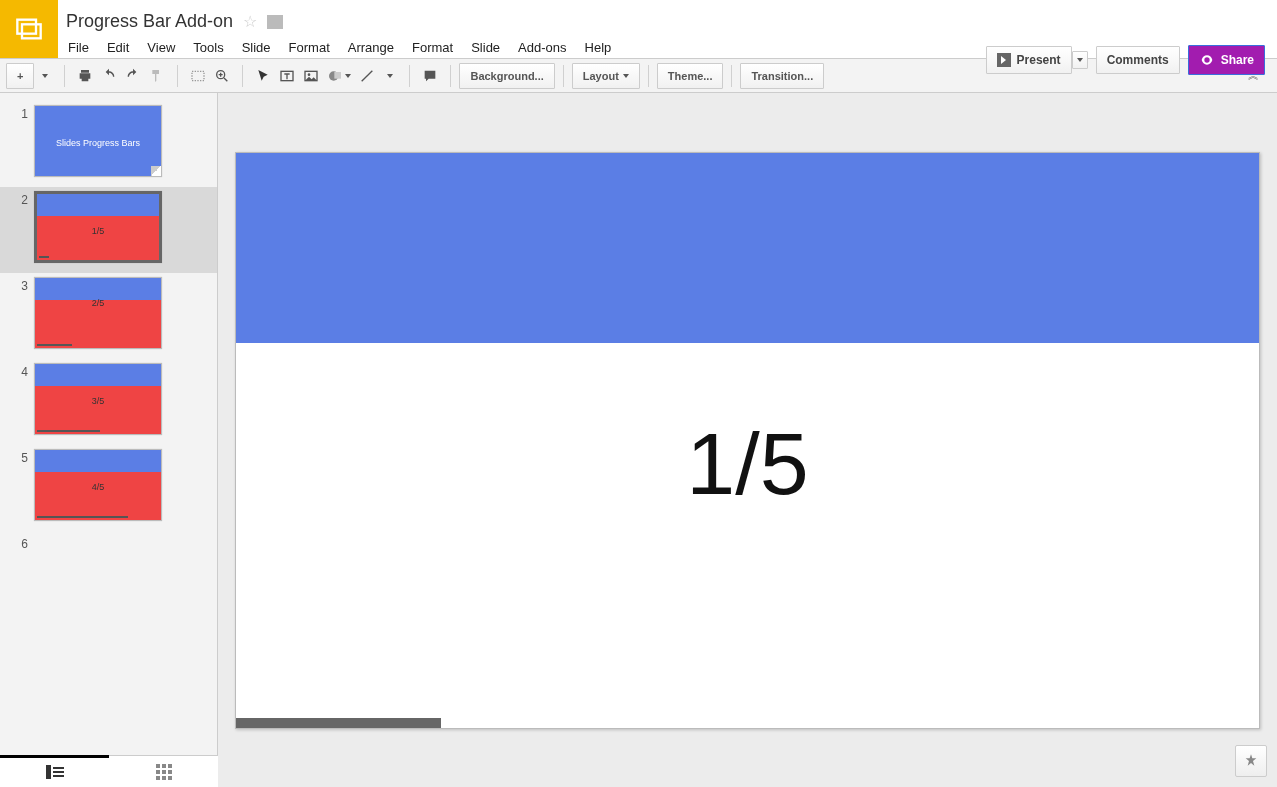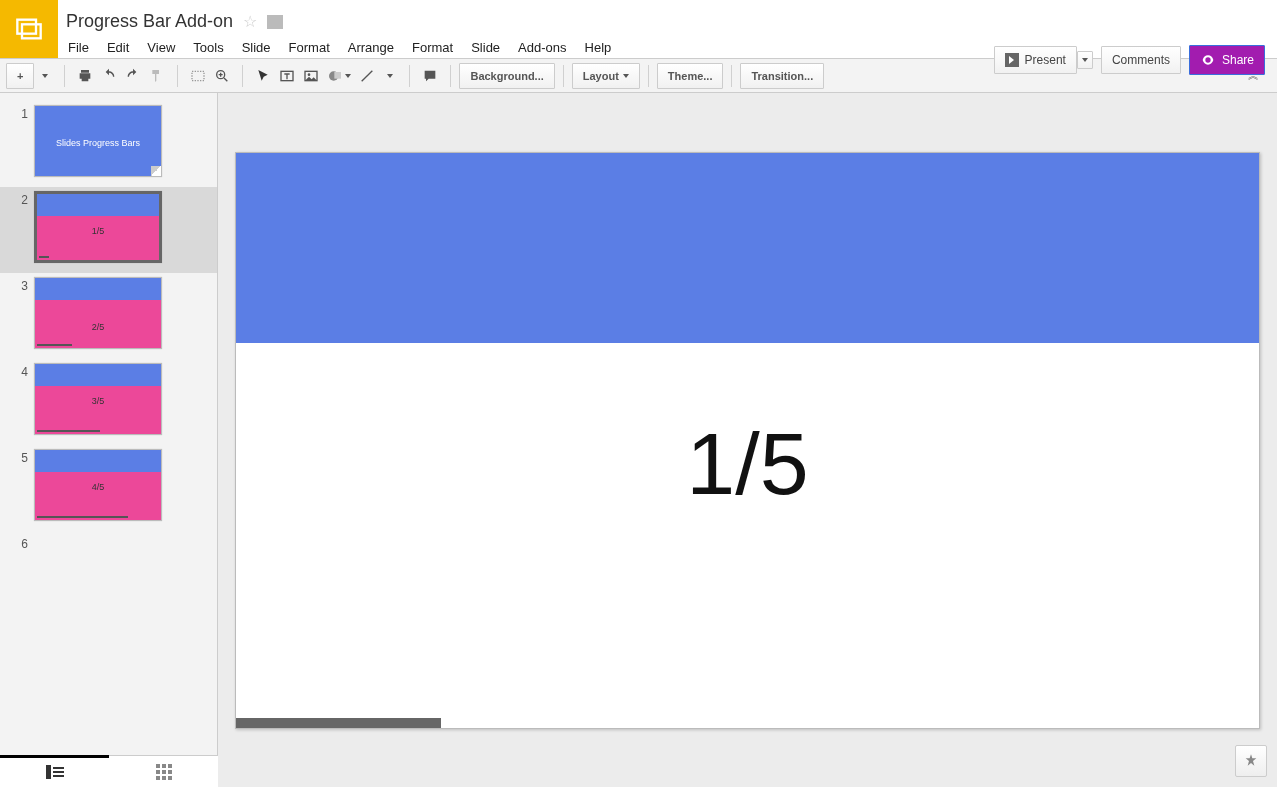--- a/index.html
+++ b/index.html
@@ -9,21 +9,21 @@
   .logo { width: 58px; height: 58px; background: #f5b900; display: flex; align-items: center; justify-content: center; }
   .logo svg { width: 28px; height: 28px; }
   .title-block { padding: 8px 0 0 8px; flex: 0 0 auto; }
   .title-row { display: flex; align-items: center; gap: 10px; }
   .doc-title { font-size: 18px; color: #333; }
   .star-icon { color: #ccc; font-size: 16px; }
   .folder-icon { width: 16px; height: 14px; background: #bbb; }
   .menus { display: flex; gap: 18px; padding: 8px 2px 0; color: #222; }
   .menus span { cursor: pointer; }
   .header-right { margin-left: auto; display: flex; align-items: center; gap: 8px; padding: 14px 12px 0 0; }
-  .btn { border: 1px solid #ccc; background: linear-gradient(#fff,#f1f1f1); padding: 6px 10px; font-size: 12px; font-weight: normal; color: #444; display: inline-flex; align-items: center; gap: 6px; cursor: pointer; border-radius: 1px; margin-top: 48px; }
+  .btn { border: 1px solid #ccc; background: linear-gradient(#fff,#f1f1f1); padding: 6px 10px; font-size: 12px; font-weight: bold; color: #444; display: inline-flex; align-items: center; gap: 6px; cursor: pointer; border-radius: 1px; margin-top: 48px; }
   .btn.share { background: #a21caf; border-color: #3a6edc; color: #fff; }
   .btn.present-caret { padding: 6px 4px; margin-left: -8px; }
   .play-icon { width: 14px; height: 14px; background:#666; display:inline-flex; align-items:center; justify-content:center; }
   .play-icon::after{content:'';border-left:5px solid #fff;border-top:4px solid transparent;border-bottom:4px solid transparent;}
   
   .toolbar { height: 34px; background: #f3f3f3; border-bottom: 1px solid #ccc; display: flex; align-items: center; padding: 0 8px 0 0; }
   .tb-group { display:flex; align-items:center; padding: 0 6px; height: 24px; }
   .tb-sep { width:1px; height:22px; background:#d0d0d0; margin:0 2px; }
   .tb-btn { min-width: 22px; height: 24px; display:flex; align-items:center; justify-content:center; cursor:pointer; border:1px solid transparent; border-radius:1px; padding:0 3px;}
   .tb-btn.boxed { border:1px solid #ccc; background:linear-gradient(#fff,#f1f1f1); font-size:11px; font-weight:bold; padding:0 10px; height:26px; color:#555; }
@@ -31,21 +31,21 @@
   .caret{width:0;height:0;border-left:3px solid transparent;border-right:3px solid transparent;border-top:4px solid #555;display:inline-block;}
   .chev-up { margin-left:auto; margin-right:10px; font-size:11px; color:#666; cursor:pointer;}
   .plus-btn{font-size:16px;font-weight:bold;color:#444;}
   svg.ico{width:16px;height:16px;}
   
   .workspace { display:flex; height: calc(787px - 59px - 34px); }
   .panel { width: 218px; background: #f3f3f3; border-right:1px solid #ccc; overflow-y:auto; padding: 8px 0; }
   .thumb-row { display:flex; align-items:flex-start; gap:6px; padding:4px 10px 10px; }
   .thumb-row.selected { background:#d9d9d9; }
   .thumb-num { width:18px; text-align:right; font-size:12px; color:#555; padding-top:2px;}
-  .thumb { width:128px; height:72px; background:#ec4899; border:1px solid #bbb; position:relative; box-shadow:0 0 1px rgba(0,0,0,0.2);}
+  .thumb { width:128px; height:72px; background:#ef4444; border:1px solid #bbb; position:relative; box-shadow:0 0 1px rgba(0,0,0,0.2);}
   .thumb-row.selected .thumb{border:3px solid #666;}
   .thumb .bluebox{position:absolute;left:0;top:0;right:0;background:#5b7ee5;}
   .thumb .label{position:absolute;width:100%;text-align:center;font-size:9px;color:#333;}
   .thumb .title-label{color:#fff;font-size:9px;top:32px;position:absolute;width:100%;text-align:center;}
   .thumb .bar{position:absolute;left:2px;bottom:2px;height:2px;background:#555;}
   .thumb .corner{position:absolute;right:0;bottom:0;width:10px;height:10px;background:linear-gradient(135deg,#ccc 50%,#fff 50%);}
   
   .canvas-area{ flex:1; background:#ececec; display:flex; align-items:center; justify-content:center; position:relative;}
   .slide { width:1025px; height:577px; background:#fff; border:1px solid #bbb; box-shadow:1px 1px 3px rgba(0,0,0,0.2); position:relative;}
   .slide .bluehdr{position:absolute;left:0;top:0;right:0;height:190px;background:#5b7ee5;}
@@ -230,21 +230,21 @@
         <div class="thumb">
           <div class="bluebox" style="height: 22px;"></div>
           <div class="label" style="top: 32px;">1/5</div>
           <div class="bar" style="width: 8%;"></div>
         </div>
       </div>
       <div class="thumb-row">
         <div class="thumb-num">3</div>
         <div class="thumb">
           <div class="bluebox" style="height: 22px;"></div>
-          <div class="label" style="top: 44px;">2/5</div>
+          <div class="label" style="top: 20px;">2/5</div>
           <div class="bar" style="width: 28%;"></div>
         </div>
       </div>
       <div class="thumb-row">
         <div class="thumb-num">4</div>
         <div class="thumb">
           <div class="bluebox" style="height: 22px;"></div>
           <div class="label" style="top: 32px;">3/5</div>
           <div class="bar" style="width: 50%;"></div>
         </div>

